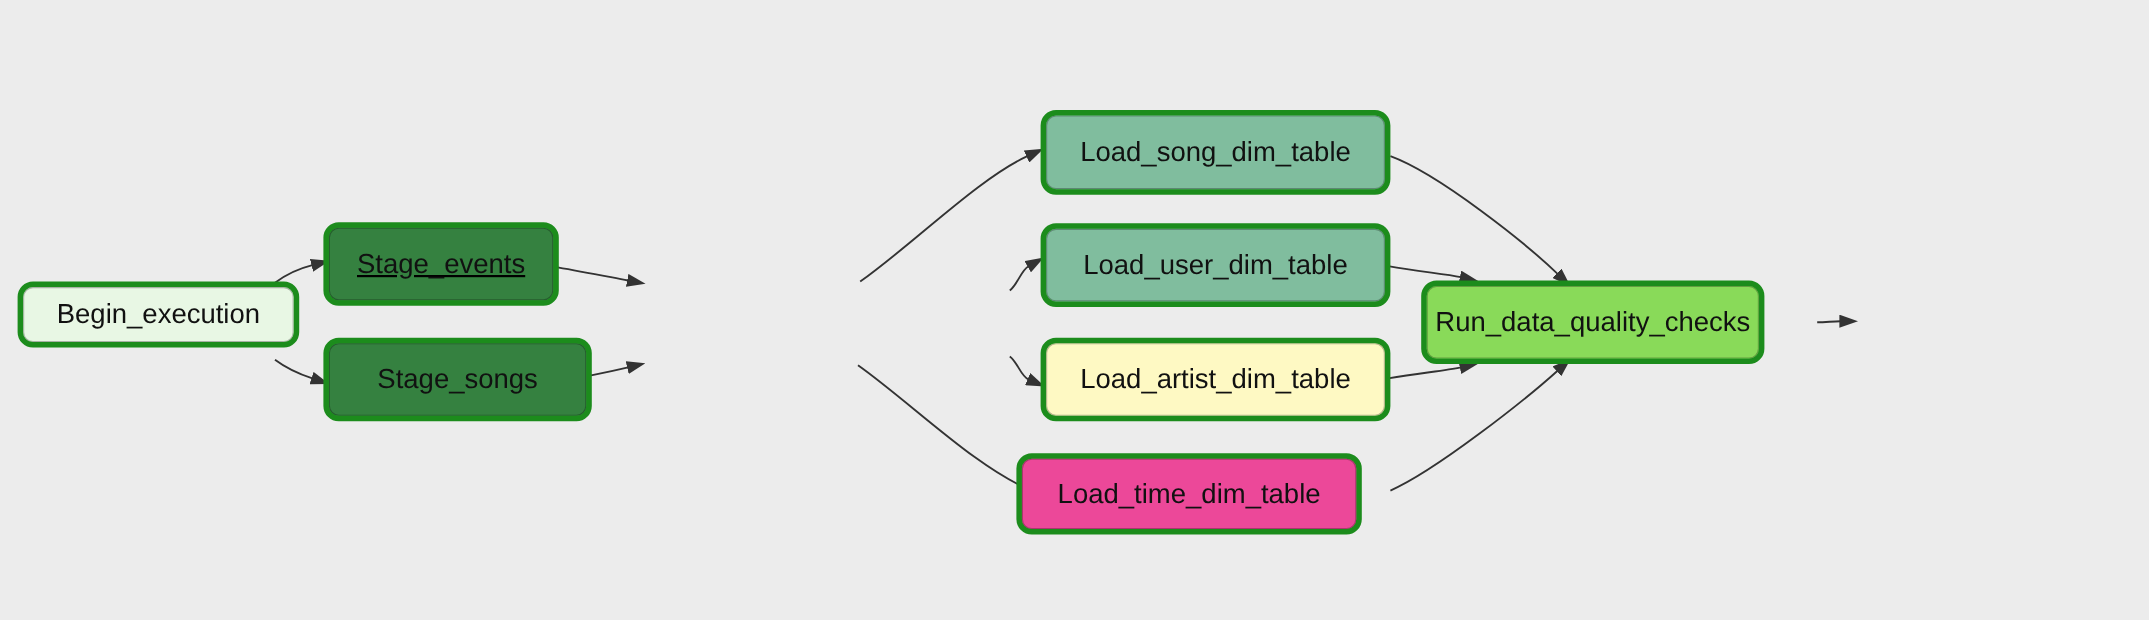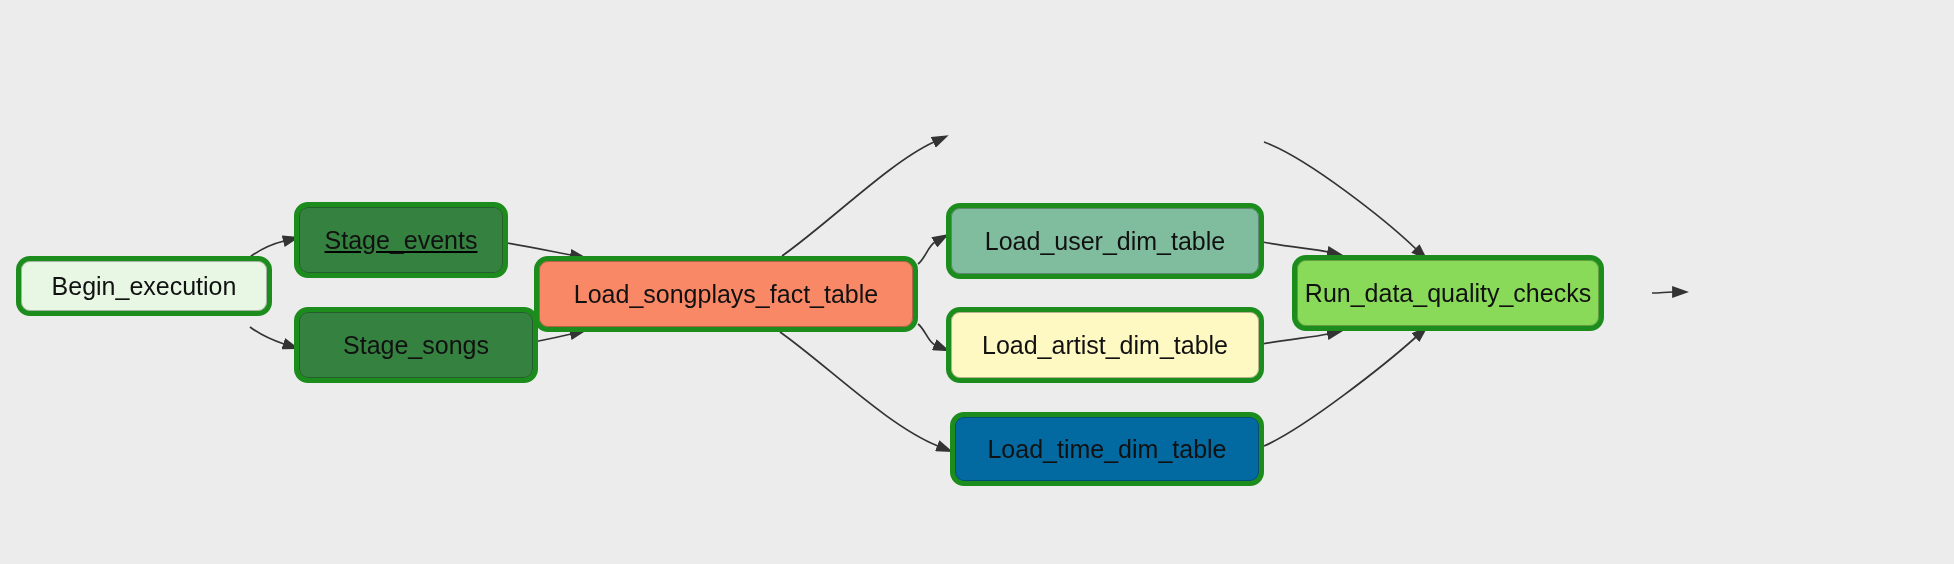--- a/index.html
+++ b/index.html
@@ -66,28 +66,28 @@
 
 <div class="dag-node" style="left: 16px; top: 256px; width: 256px; height: 60px; background: rgb(232, 247, 228); border: 5px solid rgb(28, 140, 28);">
       <span class="node-label">Begin_execution</span>
     </div>
     <div class="dag-node" style="left: 294px; top: 202px; width: 214px; height: 76px; background: rgb(53, 129, 64); border: 5px solid rgb(28, 140, 28); text-decoration: underline;">
       <span class="node-label">Stage_events</span>
     </div>
     <div class="dag-node" style="left: 294px; top: 307px; width: 244px; height: 76px; background: rgb(53, 129, 64); border: 5px solid rgb(28, 140, 28);">
       <span class="node-label">Stage_songs</span>
     </div>
-    <div class="dag-node" style="left: 534px; top: 256px; width: 384px; height: 76px; background: rgb(249, 136, 102); border: 5px solid rgb(28, 140, 28);">
-      <span class="node-label">Load_songplays_fact_table</span>
+    <div class="dag-node" style="left: 946px; top: 100px; width: 318px; height: 77px; background: rgb(128, 189, 158); border: 5px solid rgb(28, 140, 28);">
+      <span class="node-label">Load_song_dim_table</span>
     </div>
     <div class="dag-node" style="left: 946px; top: 203px; width: 318px; height: 76px; background: rgb(128, 189, 158); border: 5px solid rgb(28, 140, 28); text-align: right;">
       <span class="node-label">Load_user_dim_table</span>
     </div>
     <div class="dag-node" style="left: 946px; top: 307px; width: 318px; height: 76px; background: #fef9c3; border: 5px solid rgb(28, 140, 28);">
       <span class="node-label">Load_artist_dim_table</span>
     </div>
-    <div class="dag-node" style="left: 950px; top: 412px; width: 314px; height: 74px; background: #0369a1; border: 5px solid rgb(28, 140, 28);">
+    <div class="dag-node" style="left: 924px; top: 412px; width: 314px; height: 74px; background: #ec4899; border: 5px solid rgb(28, 140, 28);">
       <span class="node-label">Load_time_dim_table</span>
     </div>
     <div class="dag-node" style="left: 1292px; top: 255px; width: 312px; height: 76px; background: rgb(137, 218, 89); border: 5px solid rgb(28, 140, 28);">
       <span class="node-label">Run_data_quality_checks</span>
     </div>
   </div>
 
 </body></html>

